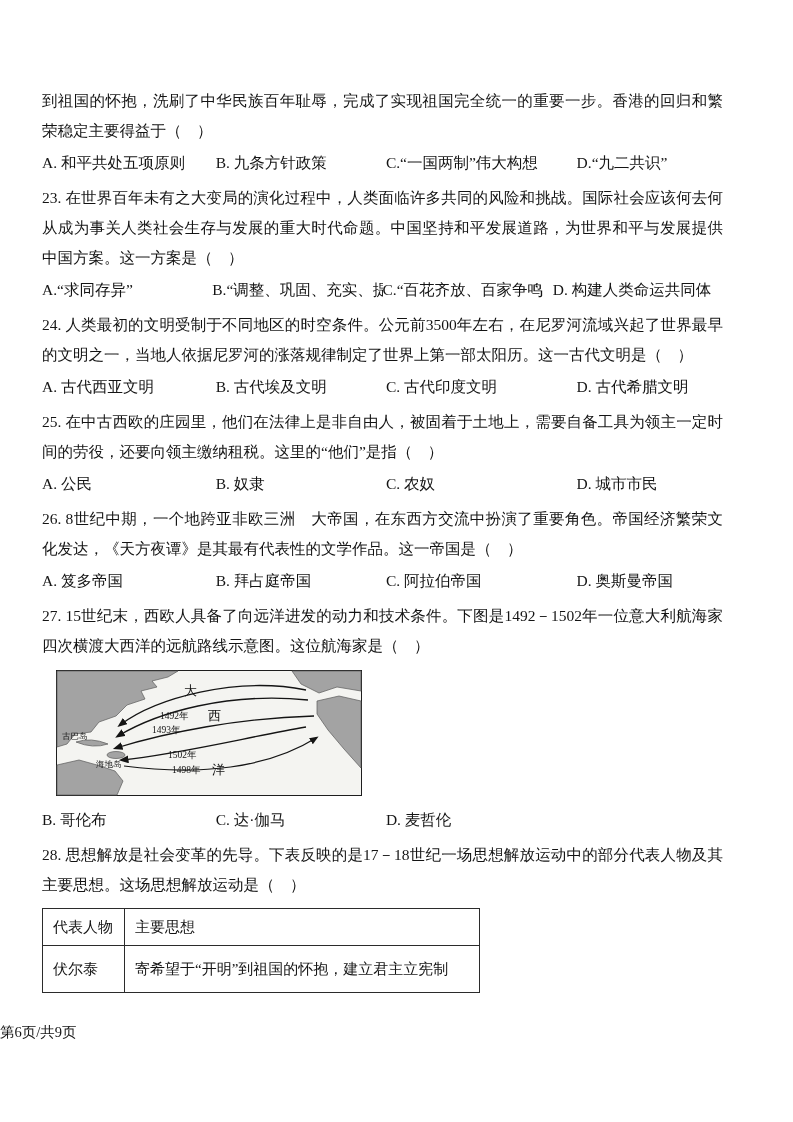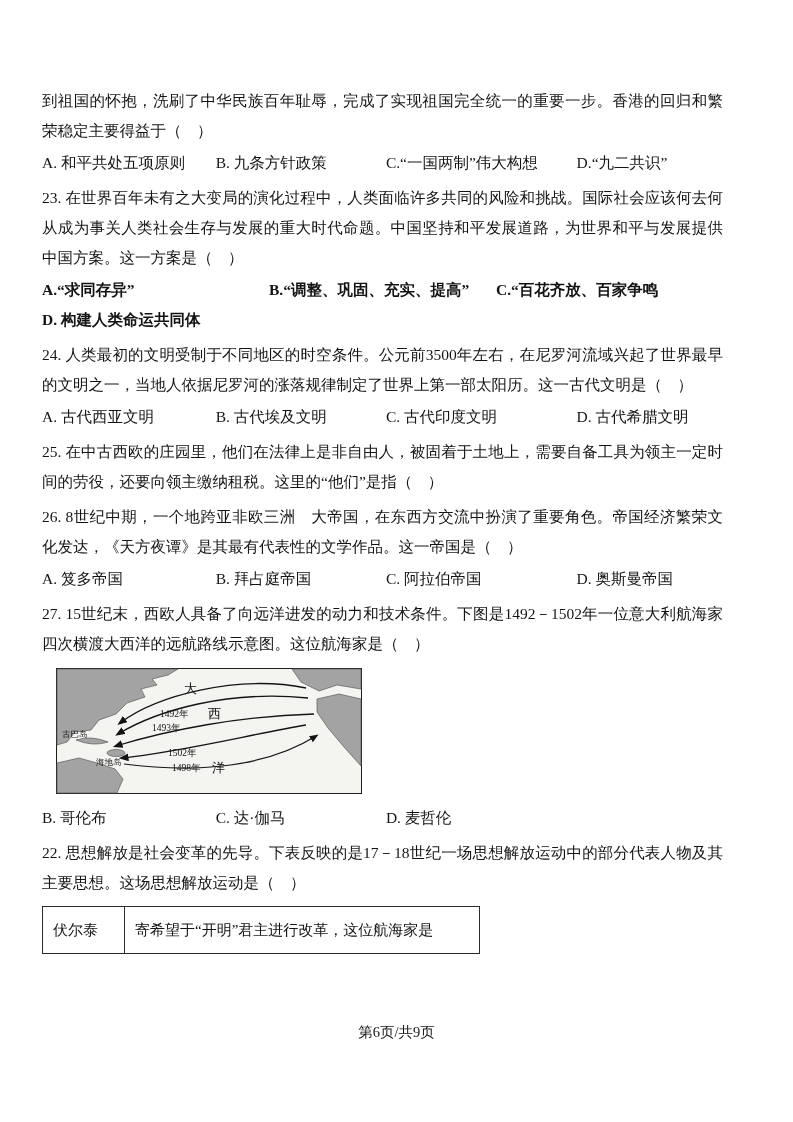--- a/index.html
+++ b/index.html
@@ -21,21 +21,21 @@
     line-height: 30px;
     text-align: justify;
   }
   .options {
     display: grid;
     font-size: 15.5px;
     line-height: 30px;
     margin: 2px 0 5px 0;
   }
   .options.four { grid-template-columns: 1.02fr 1fr 1.12fr 0.86fr; }
-  .options.two  { grid-template-columns: 1fr 1fr 1fr; font-weight: bold; }
+  .options.two  { grid-template-columns: 1fr 1fr 1fr 1fr; }
   .option { display: block; white-space: nowrap; overflow: hidden; }
   .map-wrap { margin: 9px 0 9px 14px; width: 306px; height: 126px; }
   .map-wrap svg { display: block; }
   .q28-table {
     border-collapse: collapse;
     margin: 8px 0 0 0;
     width: 438px;
     font-size: 15px;
   }
   .q28-table td {
@@ -44,21 +44,20 @@
     vertical-align: middle;
     text-align: left;
     line-height: 22px;
   }
   .q28-table td.col1 { width: 82px; }
   .q28-table tr.row2 td { padding: 12px 10px; }
   .footer {
     position: absolute;
     left: 0; right: 0;
     bottom: 80px;
-    text-align: center;
     font-size: 14.5px;
     color: #141414;
   }
 </style>
 </head>
 <body>
 
 <div class="page">
 
   <div class="question">
@@ -86,20 +85,26 @@
     <div class="options four">
       <span class="option">A. 古代西亚文明</span>
       <span class="option">B. 古代埃及文明</span>
       <span class="option">C. 古代印度文明</span>
       <span class="option">D. 古代希腊文明</span>
     </div>
   </div>
 
   <div class="question">
     <p class="stem">25. 在中古西欧的庄园里，他们在法律上是非自由人，被固着于土地上，需要自备工具为领主一定时间的劳役，还要向领主缴纳租税。这里的“他们”是指（　）</p>
+    <div class="options four">
+      <span class="option">A. 公民</span>
+      <span class="option">B. 奴隶</span>
+      <span class="option">C. 农奴</span>
+      <span class="option">D. 城市市民</span>
+    </div>
   </div>
 
   <div class="question">
     <p class="stem">26. 8世纪中期，一个地跨亚非欧三洲　大帝国，在东西方交流中扮演了重要角色。帝国经济繁荣文化发达，《天方夜谭》是其最有代表性的文学作品。这一帝国是（　）</p>
     <div class="options four">
       <span class="option">A. 笈多帝国</span>
       <span class="option">B. 拜占庭帝国</span>
       <span class="option">C. 阿拉伯帝国</span>
       <span class="option">D. 奥斯曼帝国</span>
     </div>
@@ -150,26 +155,30 @@
     </div>
 
     <div class="options four">
       <span class="option">B. 哥伦布</span>
       <span class="option">C. 达·伽马</span>
       <span class="option">D. 麦哲伦</span>
     </div>
   </div>
 
   <div class="question">
-    <p class="stem">22. 思想解放是社会变革的先导。下表反映的是17－18世纪一场思想解放运动中的部分代表人物及其主要思想。这场思想解放运动是（　）</p>
+    <p class="stem">28. 思想解放是社会变革的先导。下表反映的是17－18世纪一场思想解放运动中的部分代表人物及其主要思想。这场思想解放运动是（　）</p>
     <table class="q28-table">
       <tbody>
+        <tr>
+          <td class="col1">代表人物</td>
+          <td>主要思想</td>
+        </tr>
         <tr class="row2">
           <td class="col1">伏尔泰</td>
-          <td>寄希望于“开明”君主进行改革，这位航海家是</td>
+          <td>寄希望于“开明”到祖国的怀抱，建立君主立宪制</td>
         </tr>
       </tbody>
     </table>
   </div>
 
 </div>
 
 <div class="footer">第6页/共9页</div>
 
 </body></html>

